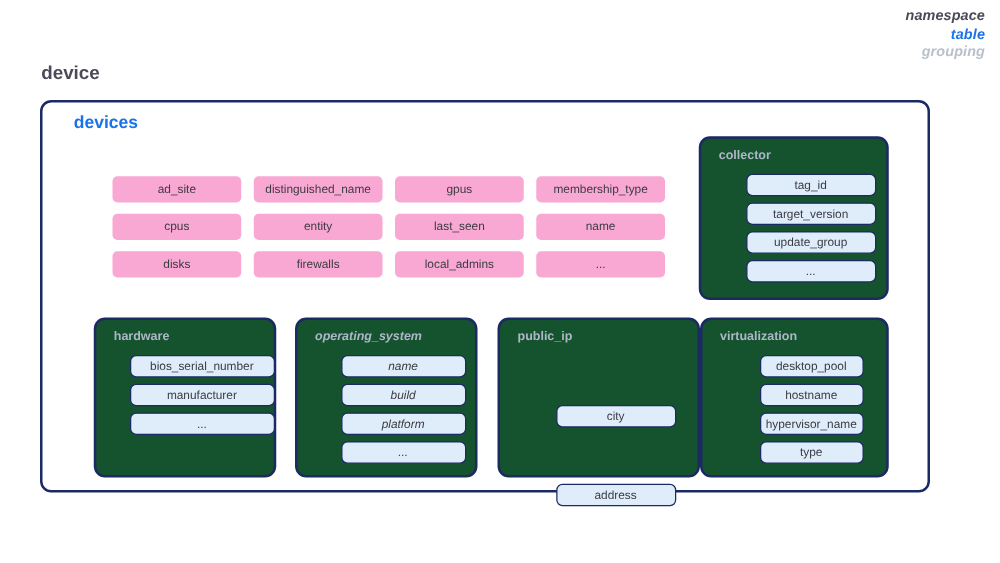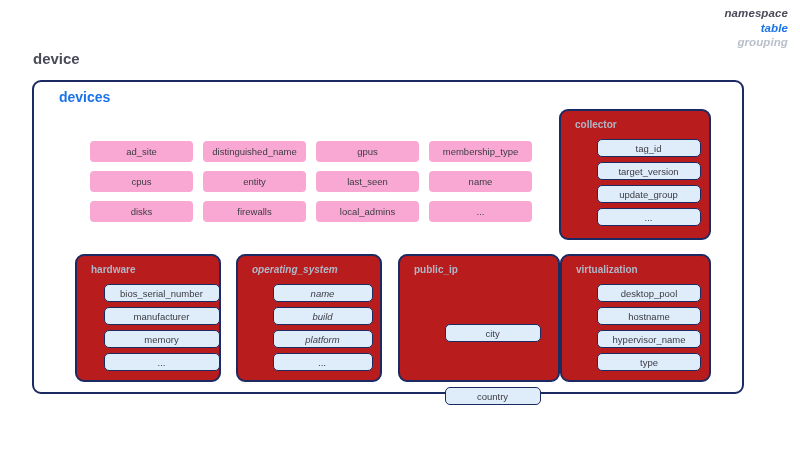--- a/index.html
+++ b/index.html
@@ -84,21 +84,21 @@
     justify-content: center;
     white-space: nowrap;
   }
 
   
   .group-box {
     position: absolute;
     border: 2px solid #1c2a63;
     border-radius: 9px;
     box-sizing: border-box;
-    background: #b91c1c;
+    background: #14532d;
   }
   .group-label {
     position: absolute;
     left: 14px;
     top: 8px;
     font-size: 10px;
     font-weight: bold;
     color: #aeb7c8;
     white-space: nowrap;
   }
@@ -134,21 +134,21 @@
   #group-hardware        { left: 41px;  top: 172px; width: 146px; height: 128px; }
   #group-hardware .chip-bordered  { width: 116px; }
 
   #group-operating_system{ left: 202px; top: 172px; width: 146px; height: 128px; font-style: italic; }
   #group-operating_system .chip-bordered { width: 100px; }
 
   #group-public_ip       { left: 364px; top: 172px; width: 162px; height: 128px; }
   #group-public_ip .chip-bordered { width: 96px; margin-top: 40px; }
 
   #group-virtualization  { left: 526px; top: 172px; width: 151px; height: 128px; }
-  #group-virtualization .chip-bordered { width: 104px; }
+  #group-virtualization .chip-bordered { width: 83px; }
 </style>
 </head>
 <body>
 
 <div id="legend">
   <div class="lg-namespace">namespace</div>
   <div class="lg-table">table</div>
   <div class="lg-grouping">grouping</div>
 </div>
 
@@ -181,40 +181,38 @@
       <div class="chip-bordered">update_group</div>
       <div class="chip-bordered">...</div>
     </div>
   </div>
 
   <div class="group-box" id="group-hardware">
     <div class="group-label">hardware</div>
     <div class="group-chips">
       <div class="chip-bordered">bios_serial_number</div>
       <div class="chip-bordered">manufacturer</div>
-      <div class="chip-bordered">memory</div>
       <div class="chip-bordered">...</div>
     </div>
   </div>
 
   <div class="group-box" id="group-operating_system">
     <div class="group-label">operating_system</div>
     <div class="group-chips">
       <div class="chip-bordered">name</div>
       <div class="chip-bordered">build</div>
       <div class="chip-bordered">platform</div>
       <div class="chip-bordered">...</div>
     </div>
   </div>
 
   <div class="group-box" id="group-public_ip">
     <div class="group-label">public_ip</div>
     <div class="group-chips">
       <div class="chip-bordered">city</div>
-      <div class="chip-bordered">country</div>
       <div class="chip-bordered">address</div>
       <div class="chip-bordered">...</div>
     </div>
   </div>
 
   <div class="group-box" id="group-virtualization">
     <div class="group-label">virtualization</div>
     <div class="group-chips">
       <div class="chip-bordered">desktop_pool</div>
       <div class="chip-bordered">hostname</div>

